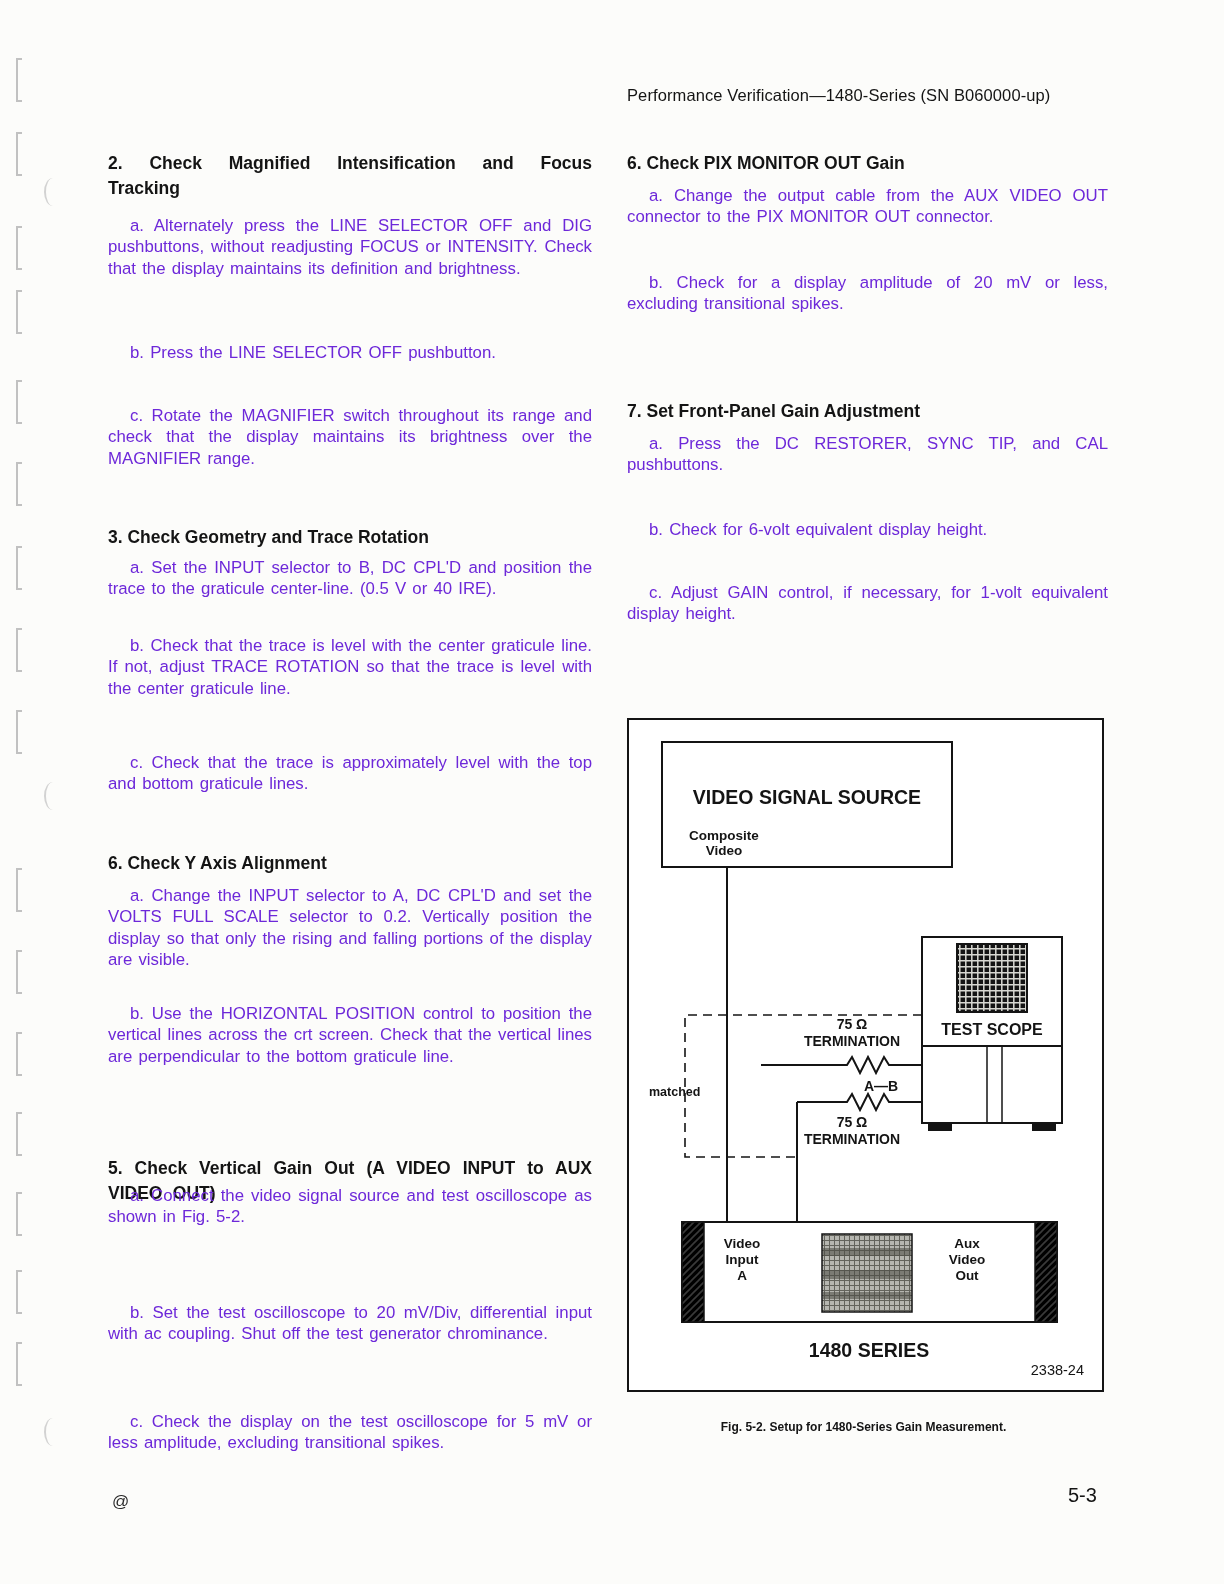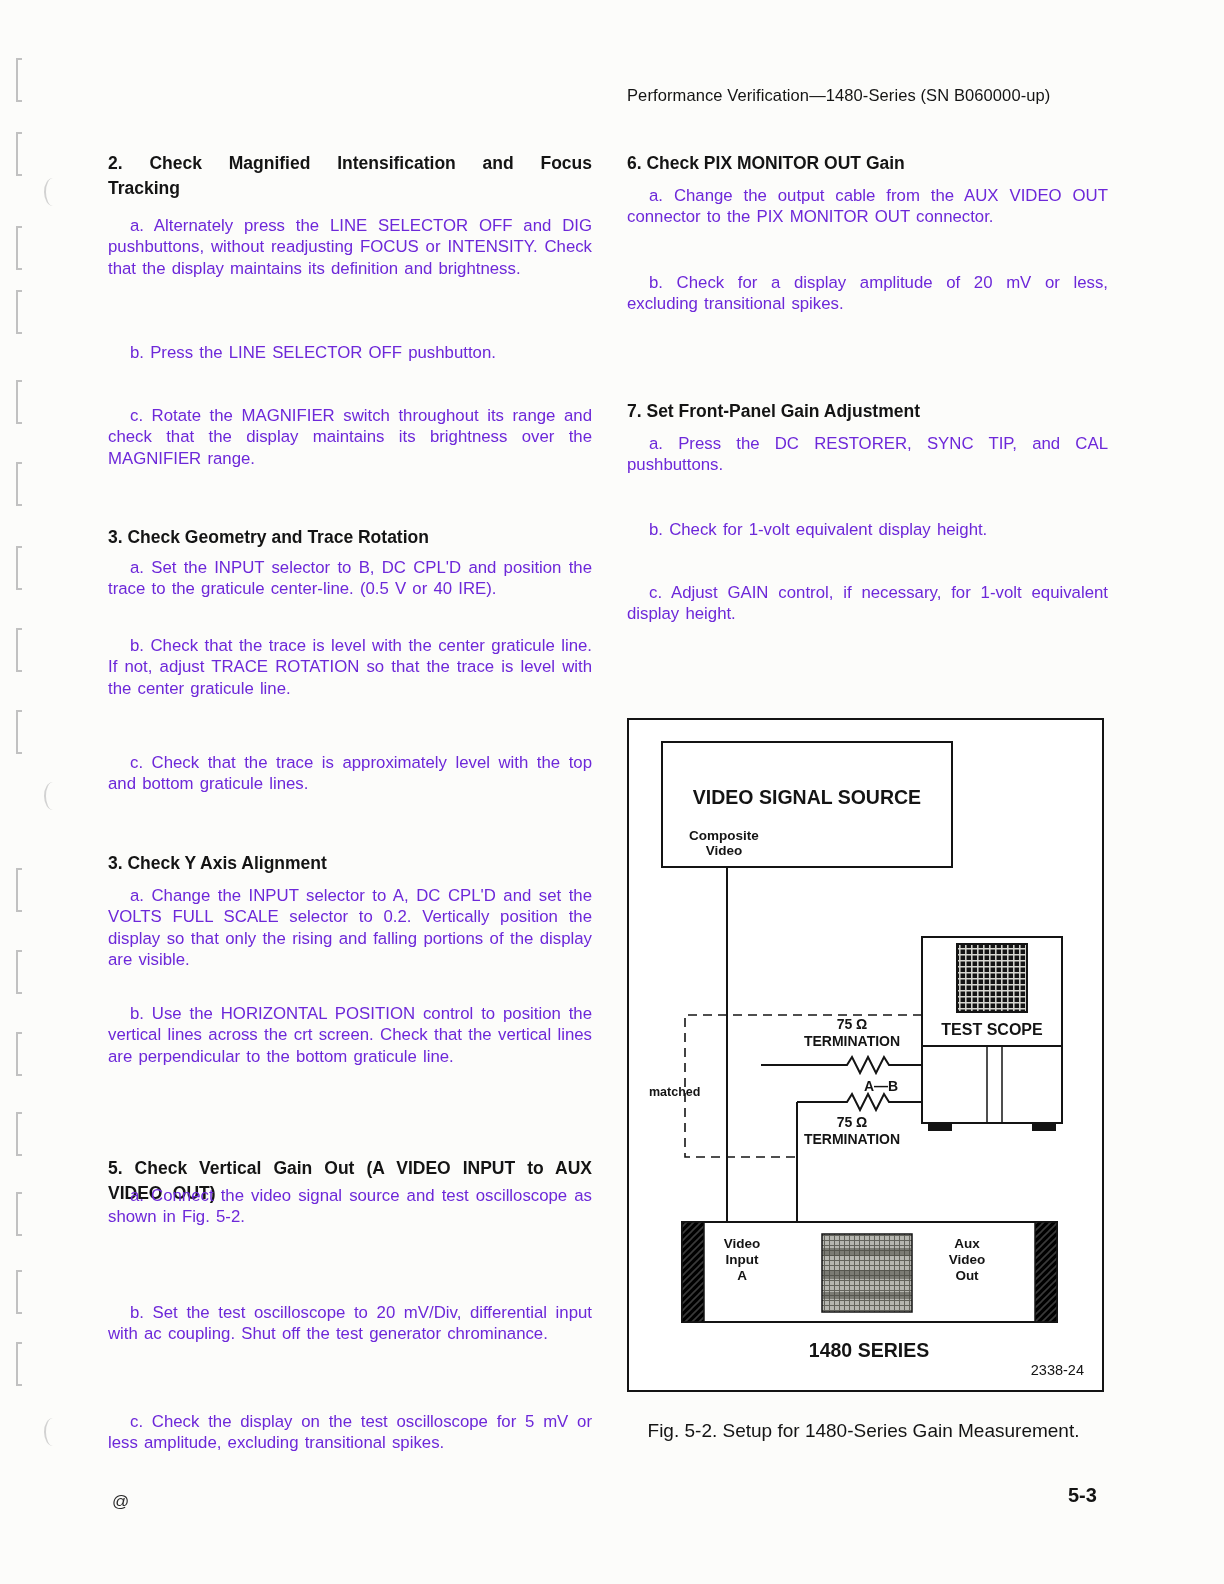--- a/index.html
+++ b/index.html
@@ -9,23 +9,23 @@
     font-family:"Liberation Sans",sans-serif;
   }
   .block{position:absolute}
   .col-left{left:108px;width:484px}
   .col-right{left:627px;width:481px}
   .heading{font-weight:bold;font-size:17.5px;line-height:25px;text-align:justify;color:#141414}
   .heading.wide{word-spacing:5.5px}
   .para{font-size:16.8px;line-height:21.5px;text-align:justify;text-indent:22px;word-spacing:1.5px;color:#6d28d9}
   .doc-header{font-weight:normal;font-size:16.5px;letter-spacing:.1px;color:#141414}
   .figure-box{position:absolute;left:627px;top:718px;width:473px;height:670px;border:2px solid #141414;background:#fff}
-  .caption{position:absolute;left:627px;top:1420px;width:473px;text-align:center;font-weight:normal;font-size:19px;color:#141414}
+  .caption{position:absolute;left:627px;top:1420px;width:473px;text-align:center;font-weight:bold;font-size:12px;color:#141414}
   .footer-at{position:absolute;left:112px;top:1492px;font-size:17px;color:#2a2a2a}
-  .page-num{position:absolute;left:1068px;top:1484px;font-weight:bold;font-size:20px;color:#141414}
+  .page-num{position:absolute;left:1068px;top:1484px;font-weight:normal;font-size:20px;color:#141414}
   
   .mark{position:absolute;left:16px;width:7px;height:44px;border-left:2px solid #a9a9a9;opacity:.7}
   .mark::before,.mark::after{content:"";position:absolute;left:-2px;width:6px;height:2px;background:#a9a9a9}
   .mark::before{top:0}.mark::after{bottom:0}
   .arc{position:absolute;left:44px;width:16px;height:28px;border-left:2px solid #bdbdbd;border-radius:50%/50%;opacity:.65}
   
   svg text{font-family:"Liberation Sans",sans-serif;fill:#141414}
   .t-big{font-size:19.5px;font-weight:bold}
   .t-med{font-size:16px;font-weight:bold}
   .t-sm{font-size:13.5px;font-weight:bold}
@@ -62,36 +62,36 @@
 <h3 class="block col-left heading wide" style="top:133px">2. Check Magnified Intensification and Focus Tracking</h3>
 <p class="block col-left para" style="top:198px">a. Alternately press the LINE SELECTOR OFF and DIG pushbuttons, without readjusting FOCUS or INTENSITY. Check that the display maintains its definition and brightness.</p>
 <p class="block col-left para" style="top:325px">b. Press the LINE SELECTOR OFF pushbutton.</p>
 <p class="block col-left para" style="top:388px">c. Rotate the MAGNIFIER switch throughout its range and check that the display maintains its brightness over the MAGNIFIER range.</p>
 
 <h3 class="block col-left heading" style="top:507px">3. Check Geometry and Trace Rotation</h3>
 <p class="block col-left para" style="top:540px">a. Set the INPUT selector to B, DC CPL'D and position the trace to the graticule center-line. (0.5 V or 40 IRE).</p>
 <p class="block col-left para" style="top:618px">b. Check that the trace is level with the center graticule line. If not, adjust TRACE ROTATION so that the trace is level with the center graticule line.</p>
 <p class="block col-left para" style="top:735px">c. Check that the trace is approximately level with the top and bottom graticule lines.</p>
 
-<h3 class="block col-left heading" style="top:833px">3. Check Y Axis Alignment</h3>
+<h3 class="block col-left heading" style="top:833px">6. Check Y Axis Alignment</h3>
 <p class="block col-left para" style="top:868px">a. Change the INPUT selector to A, DC CPL'D and set the VOLTS FULL SCALE selector to 0.2. Vertically position the display so that only the rising and falling portions of the display are visible.</p>
 <p class="block col-left para" style="top:986px">b. Use the HORIZONTAL POSITION control to position the vertical lines across the crt screen. Check that the vertical lines are perpendicular to the bottom graticule line.</p>
 
 <h3 class="block col-left heading wide" style="top:1138px">5. Check Vertical Gain Out (A VIDEO INPUT to AUX VIDEO OUT)</h3>
 <p class="block col-left para" style="top:1168px">a. Connect the video signal source and test oscilloscope as shown in Fig. 5-2.</p>
 <p class="block col-left para" style="top:1285px">b. Set the test oscilloscope to 20 mV/Div, differential input with ac coupling. Shut off the test generator chrominance.</p>
 <p class="block col-left para" style="top:1394px">c. Check the display on the test oscilloscope for 5 mV or less amplitude, excluding transitional spikes.</p>
 
 <h3 class="block col-right heading" style="top:133px">6. Check PIX MONITOR OUT Gain</h3>
 <p class="block col-right para" style="top:168px">a. Change the output cable from the AUX VIDEO OUT connector to the PIX MONITOR OUT connector.</p>
 <p class="block col-right para" style="top:255px">b. Check for a display amplitude of 20 mV or less, excluding transitional spikes.</p>
 
 <h3 class="block col-right heading" style="top:381px">7. Set Front-Panel Gain Adjustment</h3>
 <p class="block col-right para" style="top:416px">a. Press the DC RESTORER, SYNC TIP, and CAL pushbuttons.</p>
-<p class="block col-right para" style="top:502px">b. Check for 1-volt equivalent display height.</p>
+<p class="block col-right para" style="top:502px">b. Check for 6-volt equivalent display height.</p>
 <p class="block col-right para" style="top:565px">c. Adjust GAIN control, if necessary, for 1-volt equivalent display height.</p>
 
 <div class="figure-box">
   <svg width="469" height="666" viewBox="0 0 469 666">
     <defs>
       <pattern id="waffle" width="6" height="6" patternUnits="userSpaceOnUse">
         <rect width="6" height="6" fill="#141414"></rect>
         <path d="M0 .8H6M.8 0V6" stroke="#d8d8d2" stroke-width="1.5"></path>
       </pattern>
       <pattern id="hatch" width="7" height="7" patternUnits="userSpaceOnUse">

